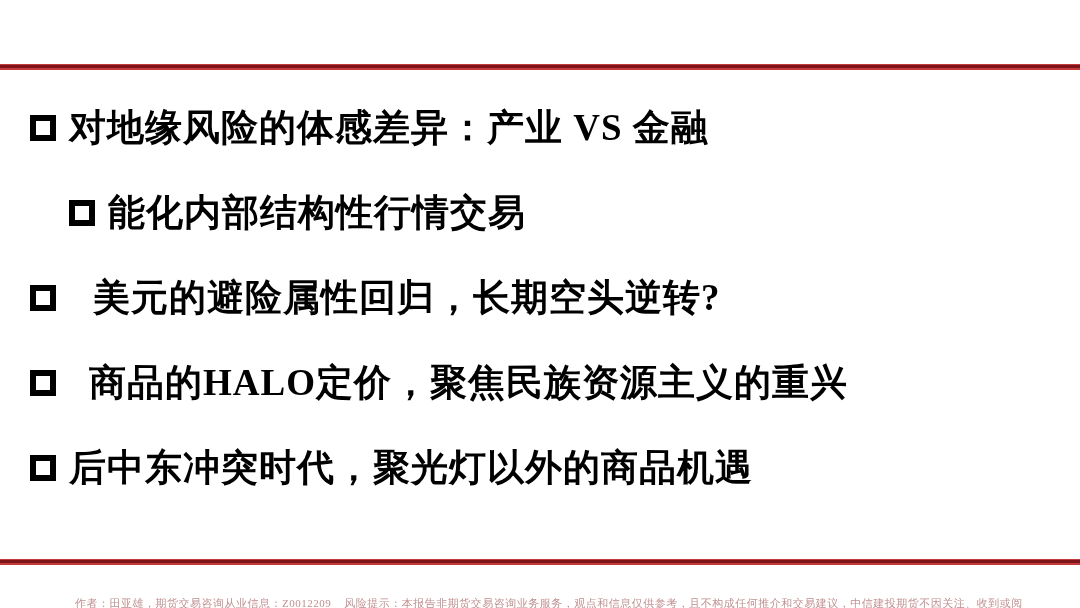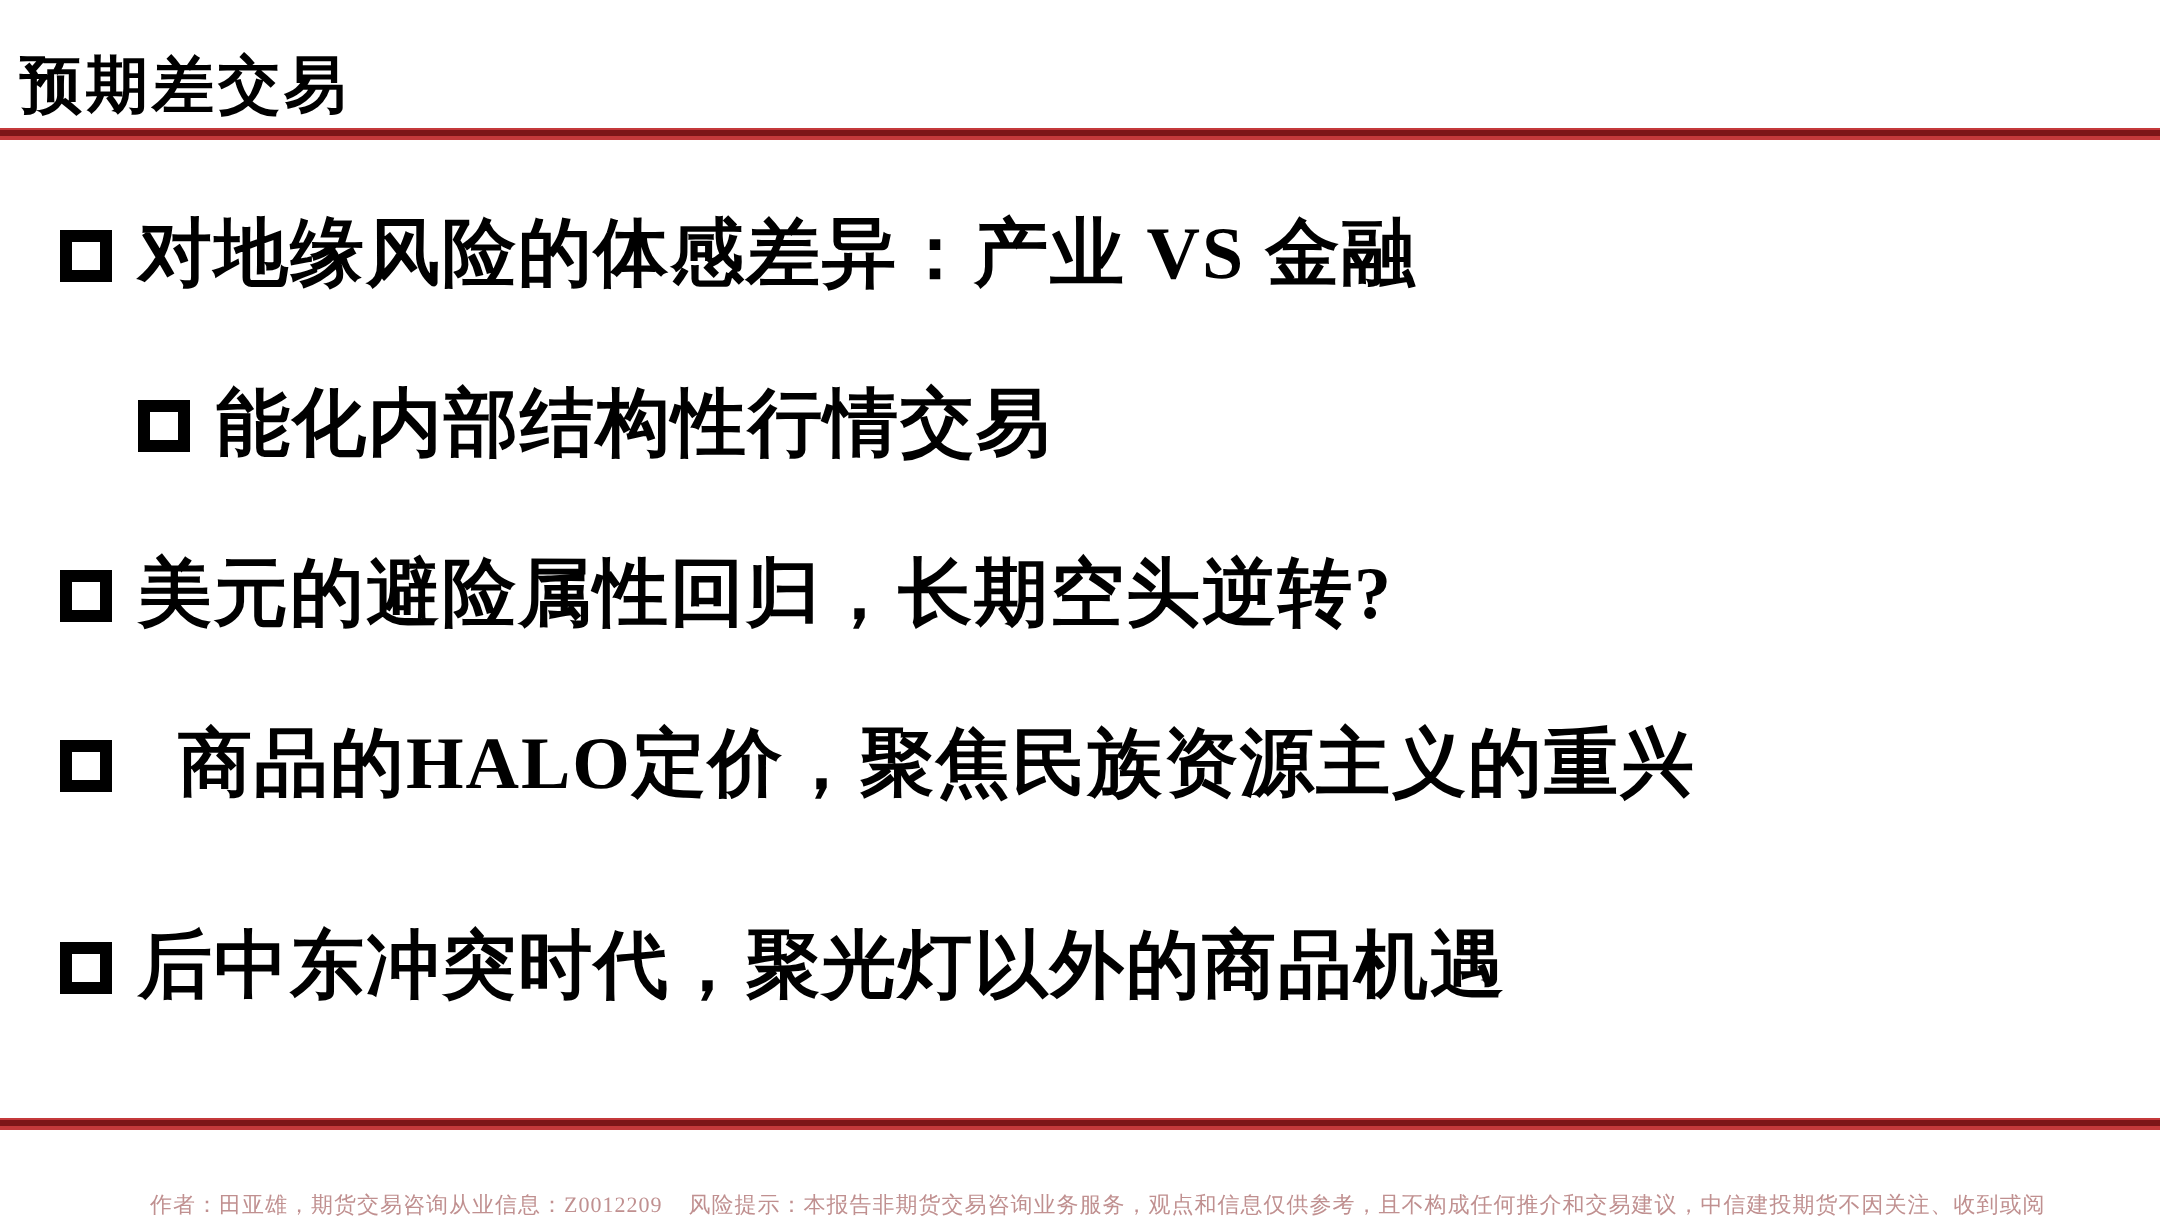--- a/index.html
+++ b/index.html
@@ -51,23 +51,23 @@
   }
   .bullet-item {
     position: absolute;
     left: 30px;
     display: flex;
     align-items: flex-start;
     white-space: nowrap;
   }
   .bullet-item:nth-child(1) { top: 108px; }
   .bullet-item:nth-child(2) { top: 193px; padding-left: 39px; }
-  .bullet-item:nth-child(3) { top: 278px; }
+  .bullet-item:nth-child(3) { top: 278px; gap: 24px; }
   .bullet-item:nth-child(4) { top: 363px; gap: 20px; }
-  .bullet-item:nth-child(5) { top: 464px; justify-content: space-between; }
+  .bullet-item:nth-child(5) { top: 448px; justify-content: space-between; }
   .bullet-square {
     display: inline-block;
     width: 14px;
     height: 14px;
     border: 6px solid #000000;
     margin-top: 7px;
     margin-right: 13px;
     flex: 0 0 auto;
     background: #ffffff;
   }
@@ -89,21 +89,20 @@
     color: var(--footer-text, #c09090);
     white-space: pre-wrap;
   }
   .footer-line { display: block; }
 </style>
 </head>
 <body>
 
 <div class="slide">
 
-  <div class="slide-title">预期差交易</div>
 
   <div class="divider top"></div>
 
   <ul class="bullet-list">
     <li class="bullet-item">
       <span class="bullet-square"></span>
       <span class="bullet-text">对地缘风险的体感差异：产业 VS 金融</span>
     </li>
     <li class="bullet-item">
       <span class="bullet-square"></span>

